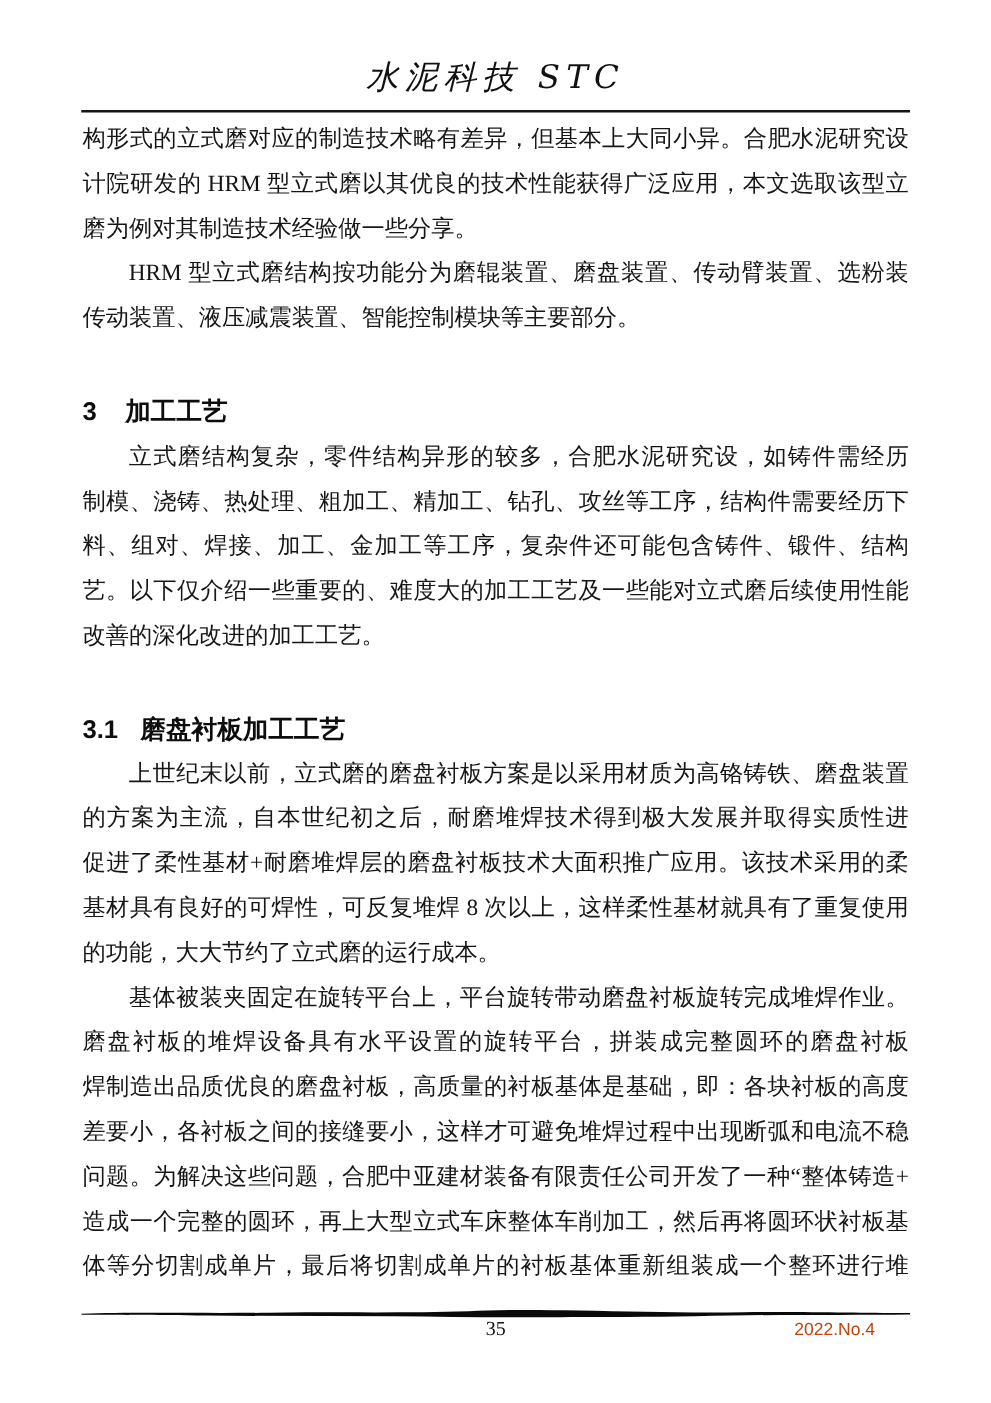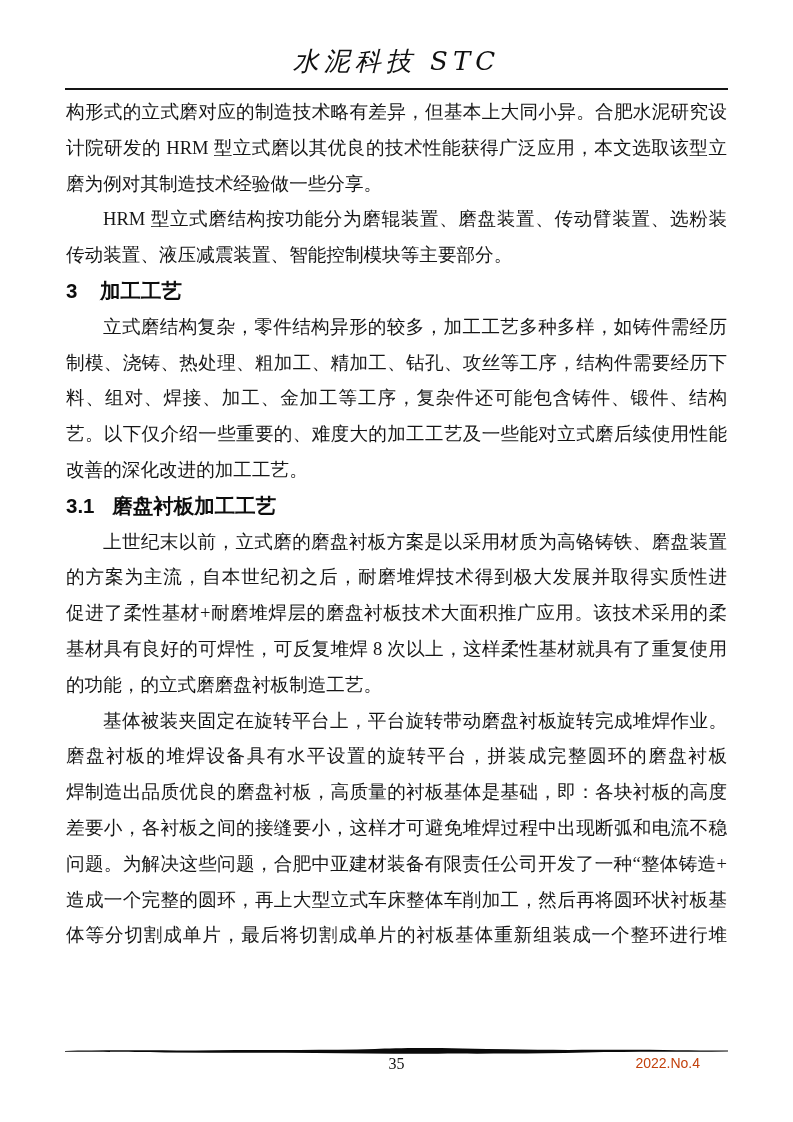--- a/index.html
+++ b/index.html
@@ -41,20 +41,21 @@
     white-space:normal;
   }
   .line.last { text-align-last:left; }
   .indent-first .line:first-child { padding-left:37px; }
   .heading {
     height:35.8px; line-height:35.8px;
     font-family:"Liberation Sans","DejaVu Sans",sans-serif;
     font-weight:bold;
     font-size:20.5px;
     color:#0d0d0d;
+    margin-top:39px;
   }
   .heading .hnum { margin-right:17px; }
   .heading.h2 .hnum { margin-right:12px; }
   
   .footer-rule-svg {
     position:absolute; top:1046px; left:65px;
     width:663px; height:10px;
   }
   .page-num {
     position:absolute; top:1055px; left:0; width:100%;
@@ -90,38 +91,38 @@
         <div class="line">HRM 型立式磨结构按功能分为磨辊装置、磨盘装置、传动臂装置、选粉装置、</div>
         <div class="line last">传动装置、液压减震装置、智能控制模块等主要部分。</div>
       </div>
 
     <div class="heading h1">
       <span class="hnum">3</span>
       <span class="htitle">加工工艺</span>
     </div>
 
     <div class="para indent-first">
-        <div class="line">立式磨结构复杂，零件结构异形的较多，加工工艺多种多样，如铸件需经历</div>
+        <div class="line">立式磨结构复杂，零件结构异形的较多，合肥水泥研究设，如铸件需经历</div>
         <div class="line">制模、浇铸、热处理、粗加工、精加工、钻孔、攻丝等工序，结构件需要经历下</div>
         <div class="line">料、组对、焊接、加工、金加工等工序，复杂件还可能包含铸件、锻件、结构件，</div>
         <div class="line">艺。以下仅介绍一些重要的、难度大的加工工艺及一些能对立式磨后续使用性能</div>
         <div class="line last">改善的深化改进的加工工艺。</div>
       </div>
 
     <div class="heading h2">
       <span class="hnum">3.1</span>
       <span class="htitle">磨盘衬板加工工艺</span>
     </div>
 
     <div class="para indent-first">
         <div class="line">上世纪末以前，立式磨的磨盘衬板方案是以采用材质为高铬铸铁、磨盘装置</div>
         <div class="line">的方案为主流，自本世纪初之后，耐磨堆焊技术得到极大发展并取得实质性进步，</div>
         <div class="line">促进了柔性基材+耐磨堆焊层的磨盘衬板技术大面积推广应用。该技术采用的柔性</div>
         <div class="line">基材具有良好的可焊性，可反复堆焊 8 次以上，这样柔性基材就具有了重复使用</div>
-        <div class="line last">的功能，的立式磨磨盘衬板制造工艺。</div>
+        <div class="line last">的功能，大大节约了立式磨的运行成本。</div>
       </div>
 
     <div class="para indent-first">
         <div class="line">基体被装夹固定在旋转平台上，平台旋转带动磨盘衬板旋转完成堆焊作业。要堆</div>
         <div class="line">磨盘衬板的堆焊设备具有水平设置的旋转平台，拼装成完整圆环的磨盘衬板</div>
         <div class="line">焊制造出品质优良的磨盘衬板，高质量的衬板基体是基础，即：各块衬板的高度</div>
         <div class="line">差要小，各衬板之间的接缝要小，这样才可避免堆焊过程中出现断弧和电流不稳</div>
         <div class="line">问题。为解决这些问题，合肥中亚建材装备有限责任公司开发了一种“整体铸造+</div>
         <div class="line">造成一个完整的圆环，再上大型立式车床整体车削加工，然后再将圆环状衬板基</div>
         <div class="line last">体等分切割成单片，最后将切割成单片的衬板基体重新组装成一个整环进行堆焊。</div>

